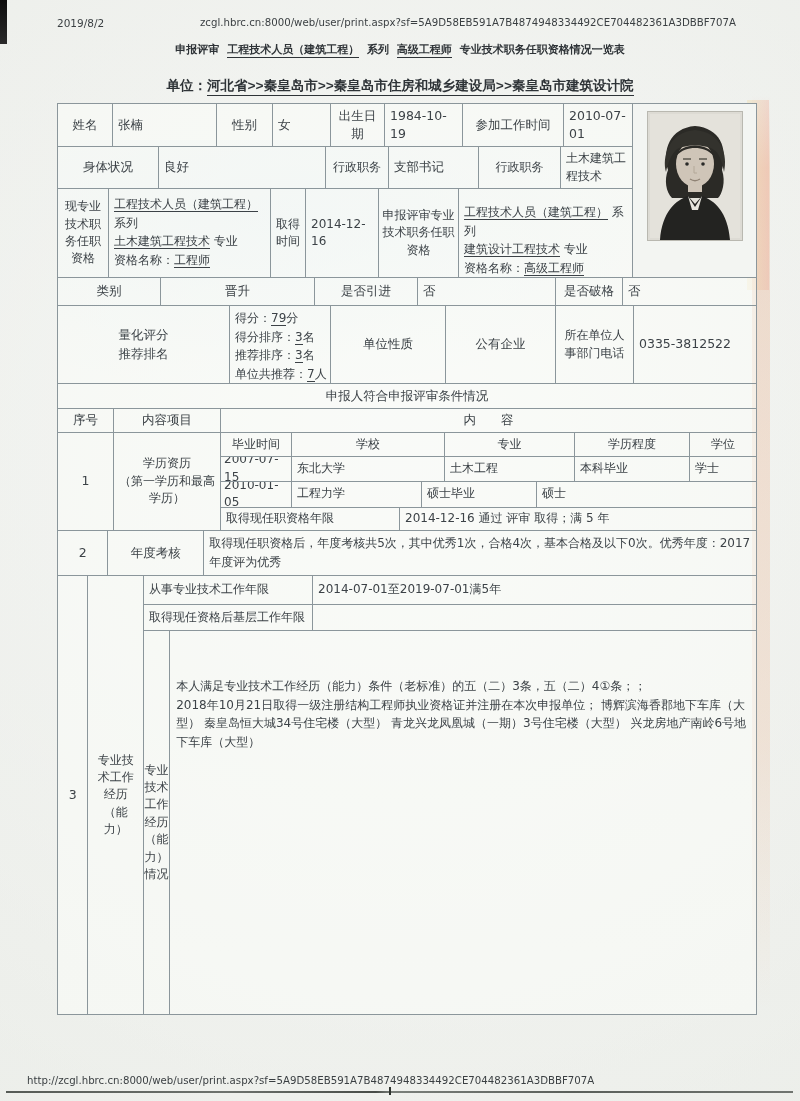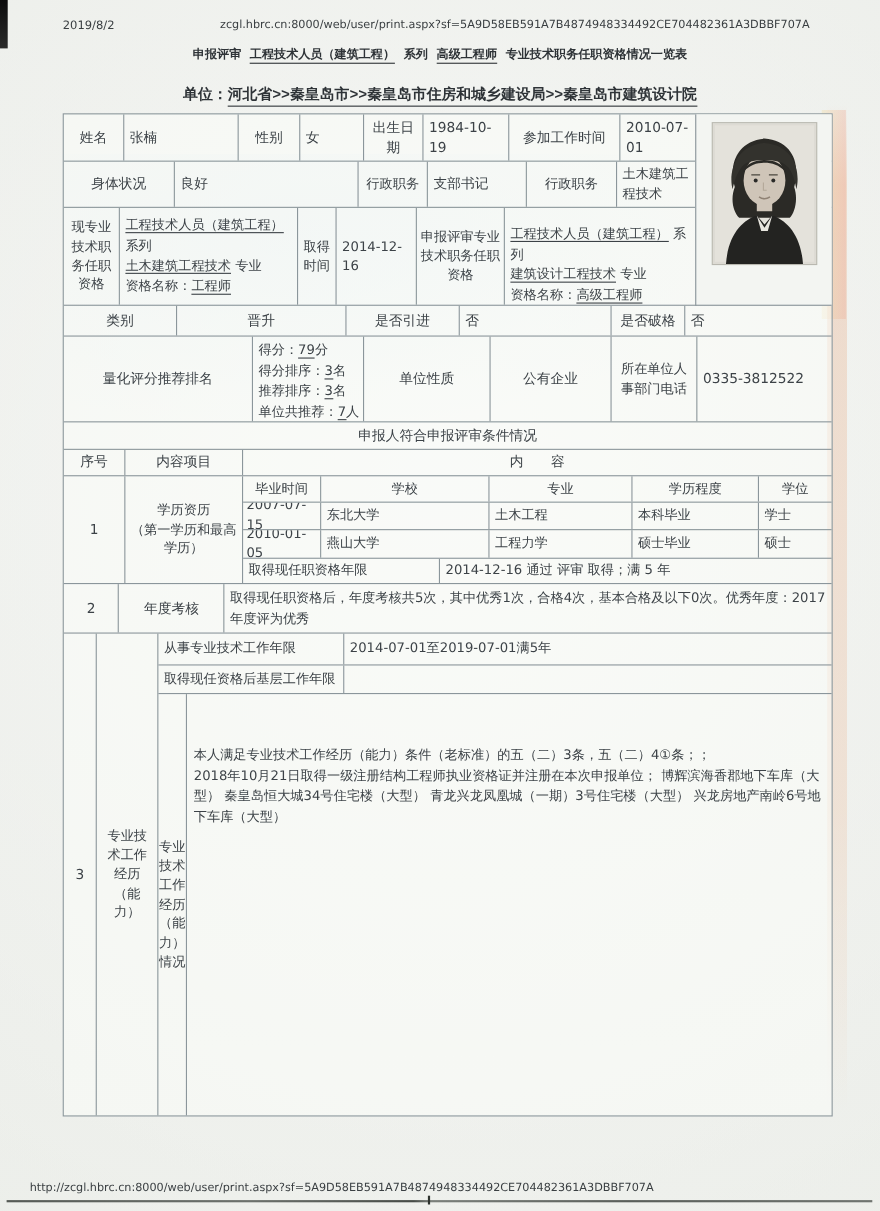--- a/index.html
+++ b/index.html
@@ -157,21 +157,21 @@
     <div class="r" style="height:28px">
       <div class="c" style="width:103px">类别</div>
       <div class="c" style="width:154px">晋升</div>
       <div class="c" style="width:103px">是否引进</div>
       <div class="c left" style="width:138px">否</div>
       <div class="c" style="width:67px">是否破格</div>
       <div class="c left clast grow">否</div>
     </div>
 
     <div class="r" style="height:78px">
-      <div class="c" style="width:172px;flex-direction:row">
+      <div class="c" style="width:172px;flex-direction:column">
         <div>量化评分</div>
         <div>推荐排名</div>
       </div>
       <div class="c left fs12 lh" style="width:101px;display:block;padding-top:3px">
         <div><span>得分：</span><span class="u">79</span><span>分</span></div>
         <div><span>得分排序：</span><span class="u">3</span><span>名</span></div>
         <div><span>推荐排序：</span><span class="u">3</span><span>名</span></div>
         <div><span>单位共推荐：</span><span class="u">7</span><span>人</span></div>
       </div>
       <div class="c" style="width:115px">单位性质</div>
@@ -207,21 +207,20 @@
         </div>
         <div class="r" style="height:25px">
           <div class="c left fs12" style="width:71px;padding-left:3px">2007-07-15</div>
           <div class="c left fs12" style="width:153px">东北大学</div>
           <div class="c left fs12" style="width:130px">土木工程</div>
           <div class="c left fs12" style="width:115px">本科毕业</div>
           <div class="c left fs12 clast grow">学士</div>
         </div>
         <div class="r" style="height:26px">
           <div class="c left fs12" style="width:71px;padding-left:3px">2010-01-05</div>
-          <div class="c left fs12" style="width:153px">燕山大学</div>
           <div class="c left fs12" style="width:130px">工程力学</div>
           <div class="c left fs12" style="width:115px">硕士毕业</div>
           <div class="c left fs12 clast grow">硕士</div>
         </div>
         <div class="r rlast" style="height:23px">
           <div class="c left fs12" style="width:179px">取得现任职资格年限</div>
           <div class="c left fs12 clast grow">2014-12-16 通过 评审 取得；满 5 年</div>
         </div>
       </div>
     </div>

